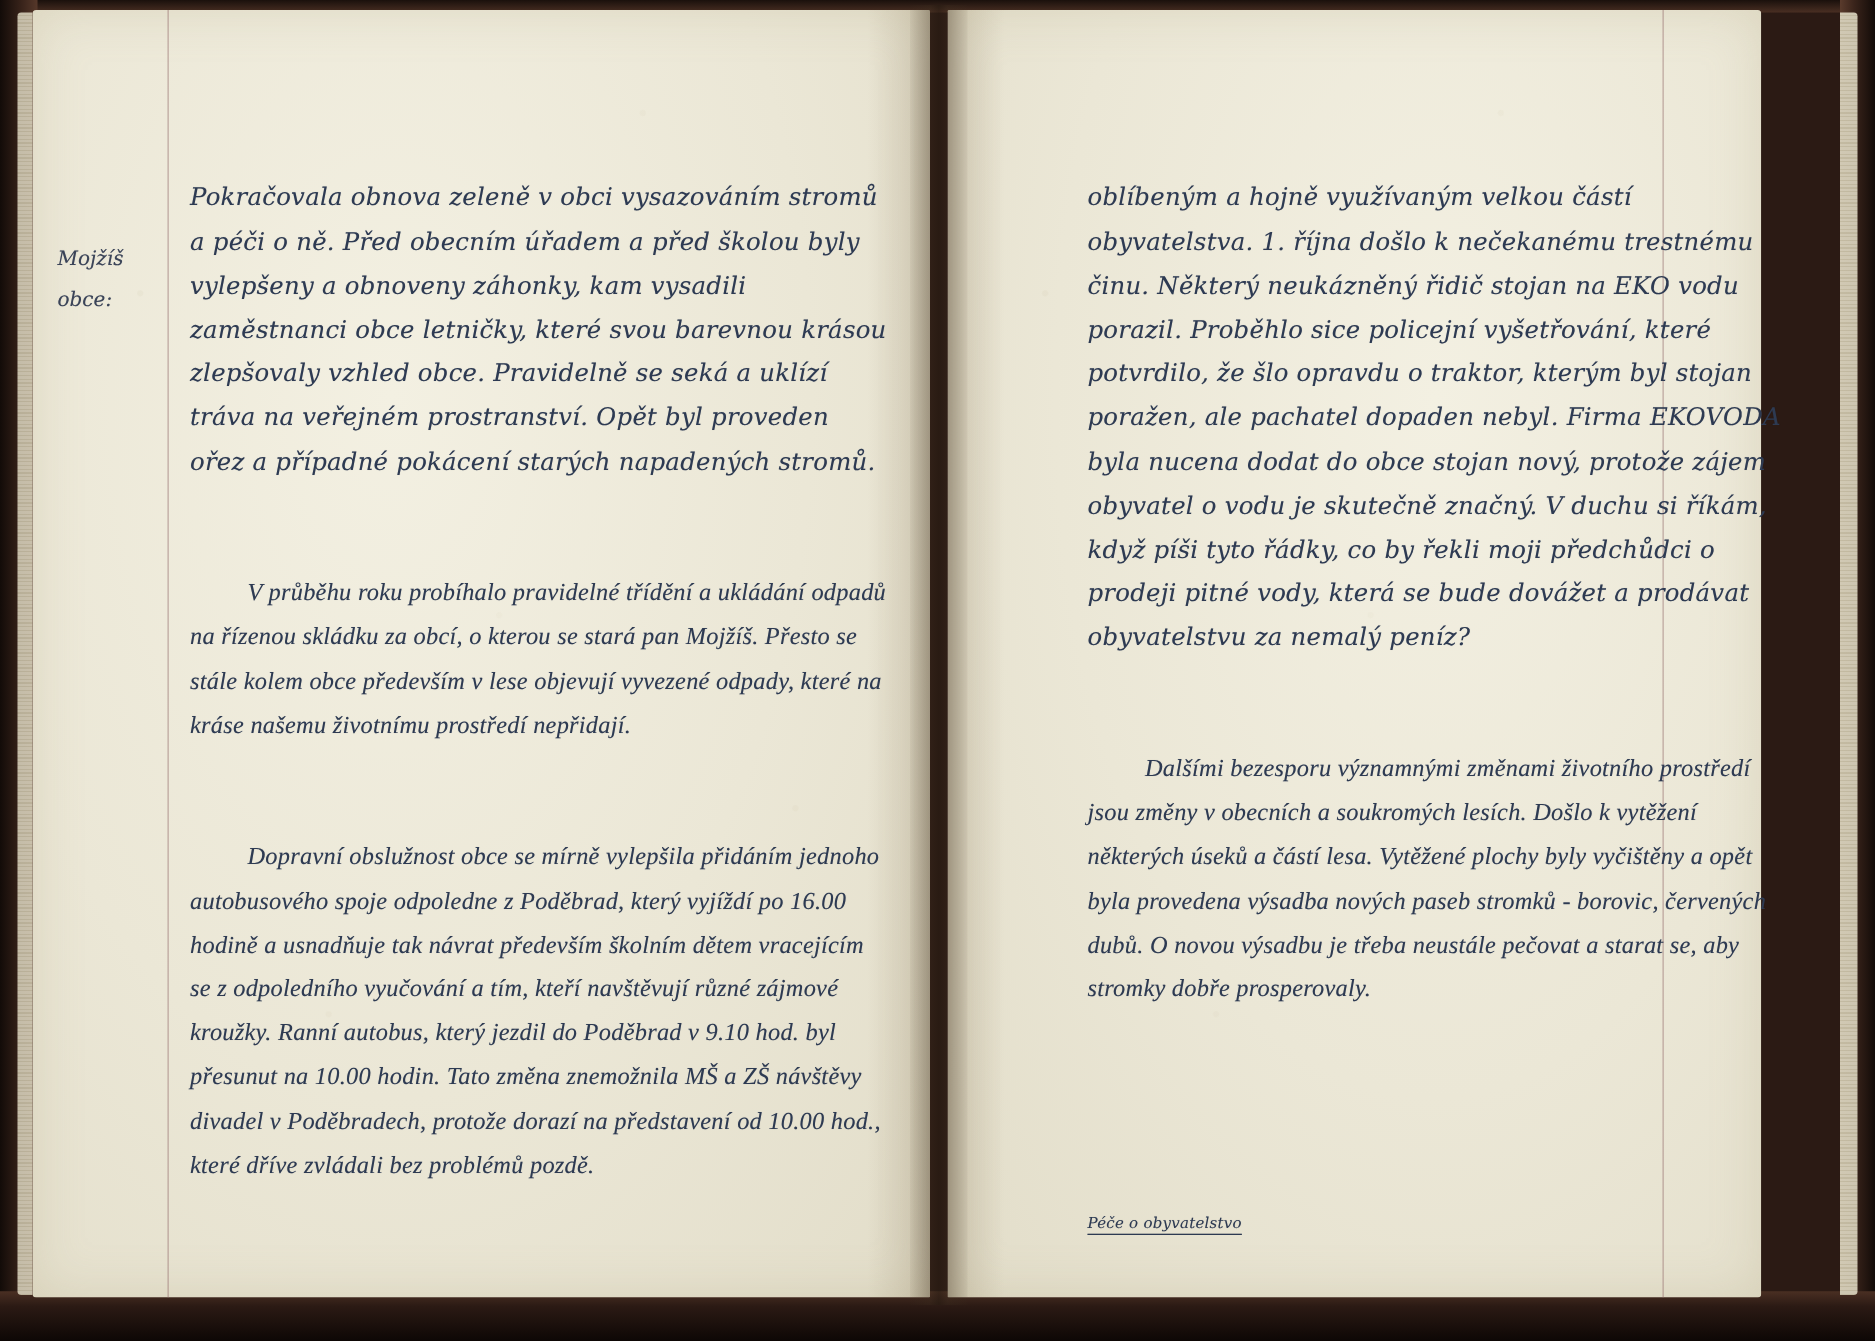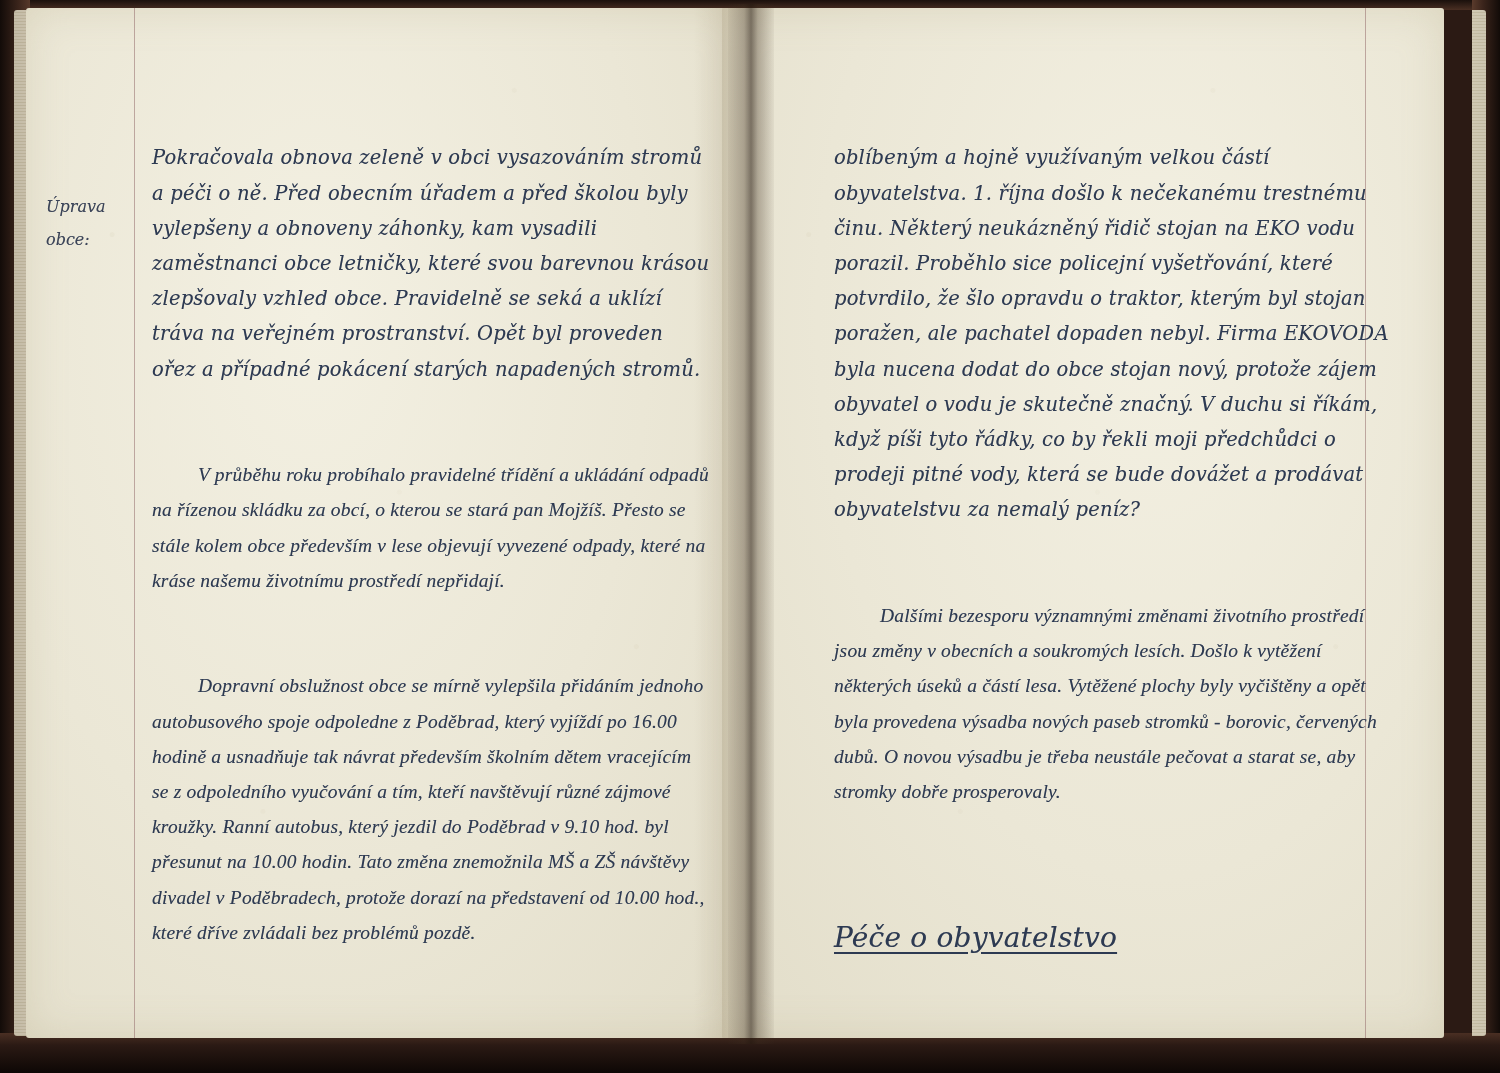--- a/index.html
+++ b/index.html
@@ -58,22 +58,22 @@
   }
   .page.left {
     left: 26px;
     width: 718px;
     border-radius: 3px 1px 1px 3px;
     background-image:
       linear-gradient(270deg, rgba(120,100,70,0.22) 0%, rgba(120,100,70,0.0) 7%),
       radial-gradient(ellipse at 40% 30%, #f3f0e2 0%, #ebe7d6 55%, #e2ddc9 100%);
   }
   .page.right {
-    left: 722px;
-    width: 722px;
+    left: 758px;
+    width: 651px;
     border-radius: 1px 3px 3px 1px;
     background-image:
       linear-gradient(90deg, rgba(120,100,70,0.22) 0%, rgba(120,100,70,0.0) 7%),
       radial-gradient(ellipse at 60% 30%, #f3f0e2 0%, #ebe7d6 55%, #e2ddc9 100%);
   }
 
   
   .gutter {
     position: absolute;
     left: 728px; top: 4px;
@@ -135,25 +135,25 @@
     font-style: italic;
     font-size: 16px;
     line-height: 33px;
     color: #3b4458;
     white-space: pre-wrap;
   }
 
   .section-head {
     font-family: "DejaVu Serif", serif;
     font-style: italic;
-    font-size: 28px;
+    font-size: 12px;
     color: #2d3a52;
     text-decoration: underline;
     text-underline-offset: 5px;
-    margin-top: 40px;
+    margin-top: 81px;
     margin-bottom: 2px;
     display: block;
   }
 
   .para { display: block; }
   .para.indent { text-indent: 46px; font-family: Liberation Serif, serif; }
 
   
   .text-col, .marginal, .section-head {
     text-shadow: 0 0 0.6px rgba(45,58,82,0.35);
@@ -191,21 +191,21 @@
   <div class="cover-right"></div>
   <div class="cover-bottom"></div>
 
   <div class="edge-stack-left"></div>
   <div class="edge-stack"></div>
 
   <div class="page left">
     <div class="speckle"></div>
     <div class="margin-rule"></div>
 
-    <div class="marginal">Úprava
+    <div class="marginal">Mojžíš
 obce:</div>
 
     <div class="text-col">
       <span class="para">Pokračovala obnova zeleně v obci vysazováním stromů a péči o ně. Před obecním úřadem a před školou byly vylepšeny a obnoveny záhonky, kam vysadili zaměstnanci obce letničky, které svou barevnou krásou zlepšovaly vzhled obce. Pravidelně se seká a uklízí tráva na veřejném prostranství. Opět byl proveden ořez a případné pokácení starých napadených stromů.</span>
       <span class="para indent">V průběhu roku probíhalo pravidelné třídění a ukládání odpadů na řízenou skládku za obcí, o kterou se stará pan Mojžíš. Přesto se stále kolem obce především v lese objevují vyvezené odpady, které na kráse našemu životnímu prostředí nepřidají.</span>
       <span class="para indent">Dopravní obslužnost obce se mírně vylepšila přidáním jednoho autobusového spoje odpoledne z Poděbrad, který vyjíždí po 16.00 hodině a usnadňuje tak návrat především školním dětem vracejícím se z odpoledního vyučování a tím, kteří navštěvují různé zájmové kroužky. Ranní autobus, který jezdil do Poděbrad v 9.10 hod. byl přesunut na 10.00 hodin. Tato změna znemožnila MŠ a ZŠ návštěvy divadel v Poděbradech, protože dorazí na představení od 10.00 hod., které dříve zvládali bez problémů pozdě.</span>
       
     </div>
   </div>
 

